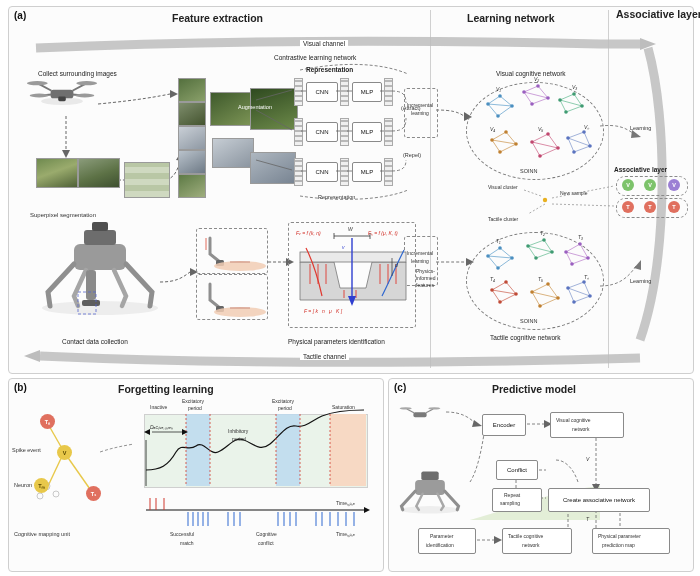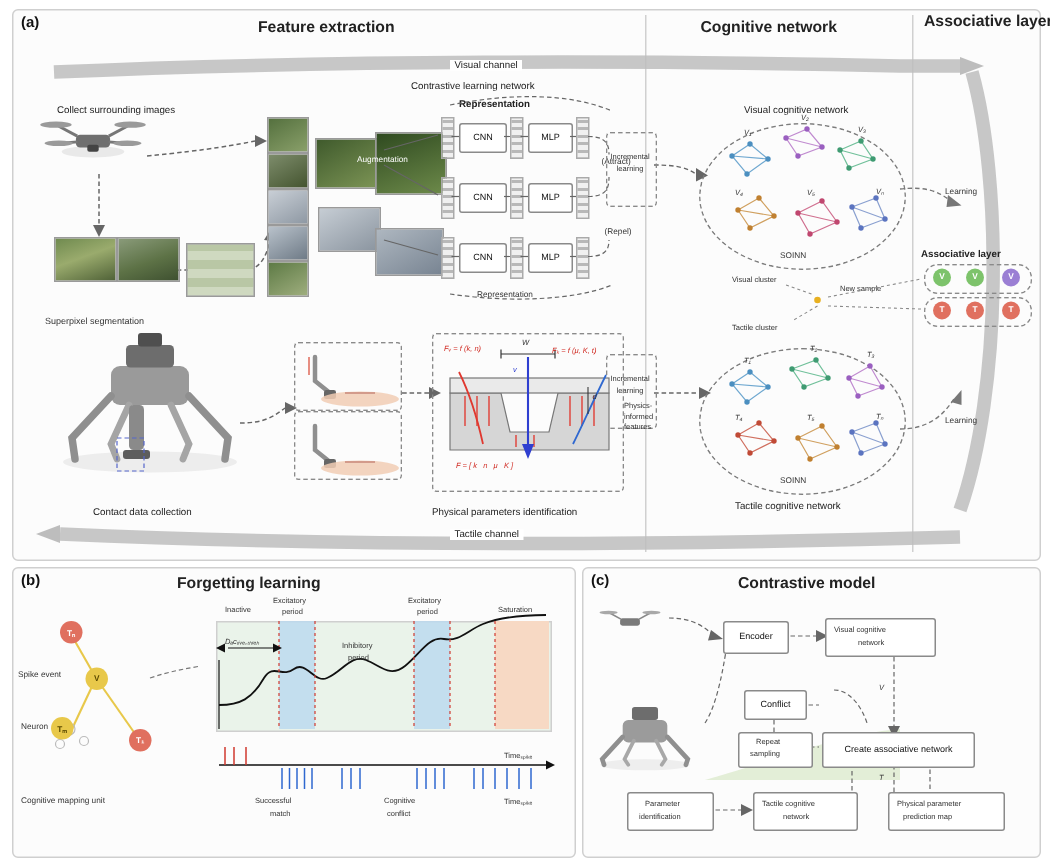--- a/index.html
+++ b/index.html
@@ -31,21 +31,21 @@
 
 <div class="stage">
 
   <div class="panel" style="left:8px;top:6px;width:684px;height:366px;"></div>
   <div class="lbl panelTag" style="left:14px;top:10px;">(a)</div>
 
   <div class="divline" style="left:430px;top:10px;width:1px;height:358px;"></div>
   <div class="divline" style="left:608px;top:10px;width:1px;height:358px;"></div>
 
   <div class="lbl ttl" style="left:172px;top:12px;">Feature extraction</div>
-  <div class="lbl ttl" style="left:467px;top:12px;">Cognitive network</div>
+  <div class="lbl ttl" style="left:467px;top:12px;">Learning network</div>
   <div class="lbl ttl" style="left:616px;top:8px;width:74px;text-align:center;line-height:12px;">Associative layer</div>
 
   <svg width="700" height="576">
 
     <path d="M36,48 C220,40 430,40 600,44 L640,44" stroke="#bdbdbd" stroke-width="9" fill="none" opacity="0.85"></path>
     <path d="M640,38 L656,44 L640,50 Z" fill="#bdbdbd"></path>
 
     <path d="M648,48 C668,120 668,260 640,340" stroke="#bdbdbd" stroke-width="9" fill="none" opacity="0.85"></path>
 
     <path d="M640,358 C430,364 220,364 40,356" stroke="#bdbdbd" stroke-width="9" fill="none" opacity="0.85"></path>
@@ -498,21 +498,21 @@
   <div class="lbl tiny2" style="left:150px;top:424px;font-style:italic;">Dₐᴄₜᵢᵥₑ,ₜₕᵣₑₕ</div>
   <div class="lbl tiny2" style="left:336px;top:500px;">Timeₛₚᵢₖₑ</div>
   <div class="lbl tiny2" style="left:336px;top:531px;">Timeₛₚᵢₖₑ</div>
   <div class="lbl tiny2" style="left:170px;top:531px;">Successful</div>
   <div class="lbl tiny2" style="left:180px;top:540px;">match</div>
   <div class="lbl tiny2" style="left:256px;top:531px;">Cognitive</div>
   <div class="lbl tiny2" style="left:258px;top:540px;">conflict</div>
 
   <div class="panel" style="left:388px;top:378px;width:304px;height:192px;"></div>
   <div class="lbl panelTag" style="left:394px;top:382px;">(c)</div>
-  <div class="lbl ttl" style="left:492px;top:383px;">Contrastive model</div>
+  <div class="lbl ttl" style="left:492px;top:383px;">Predictive model</div>
 
   <svg width="700" height="576">
 
     <g transform="translate(420,410) scale(0.55)">
       <rect x="-12" y="4" width="24" height="9" rx="3" fill="#7a7a7a"></rect>
       <line x1="-11" y1="5" x2="-24" y2="-2" stroke="#888" stroke-width="2"></line>
       <line x1="11" y1="5" x2="24" y2="-2" stroke="#888" stroke-width="2"></line>
       <ellipse cx="-26" cy="-3" rx="11" ry="2.2" fill="#a8a8a8"></ellipse>
       <ellipse cx="26" cy="-3" rx="11" ry="2.2" fill="#a8a8a8"></ellipse>
     </g>

